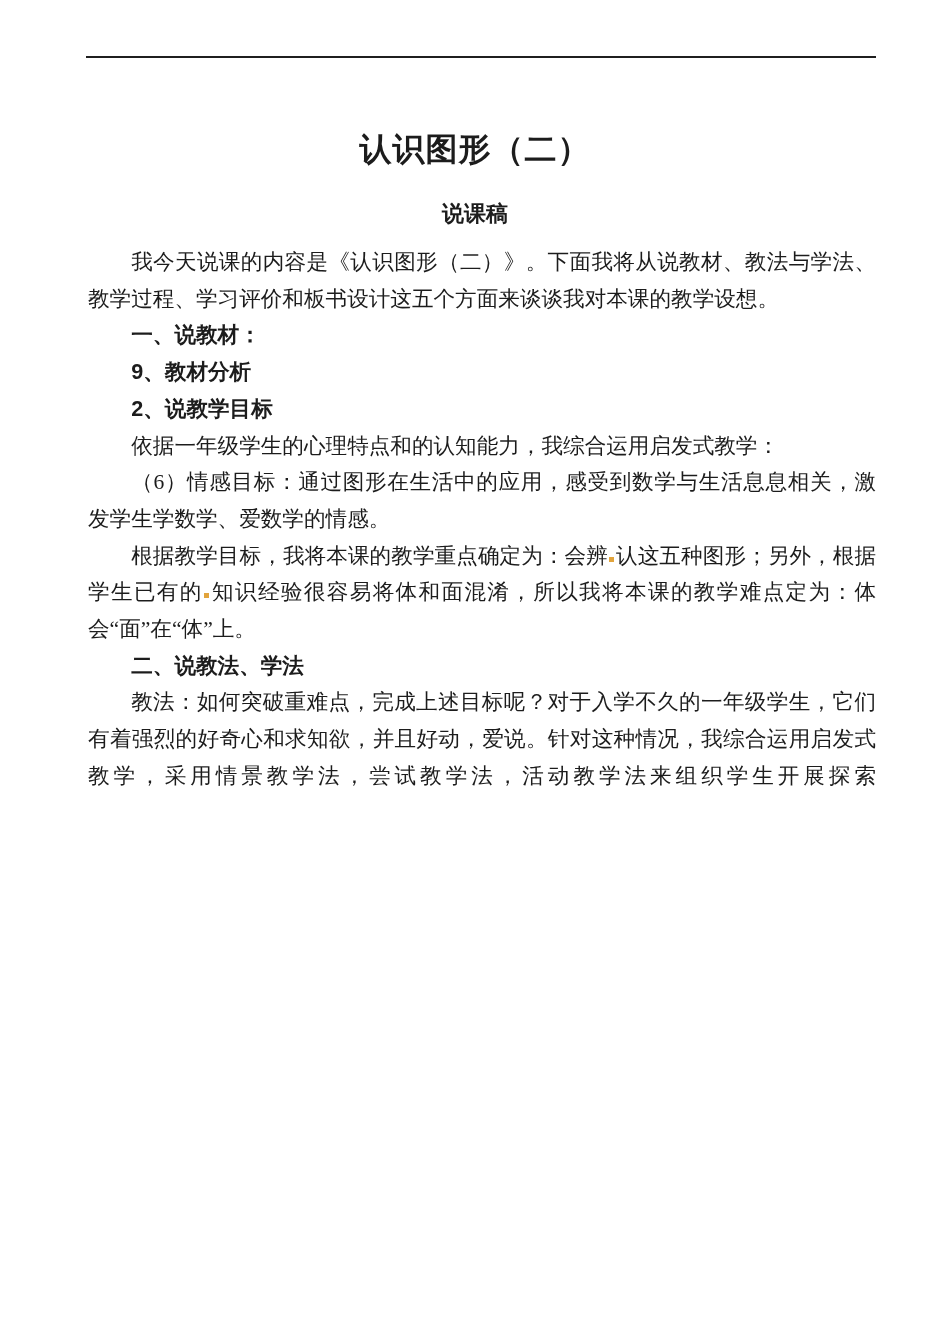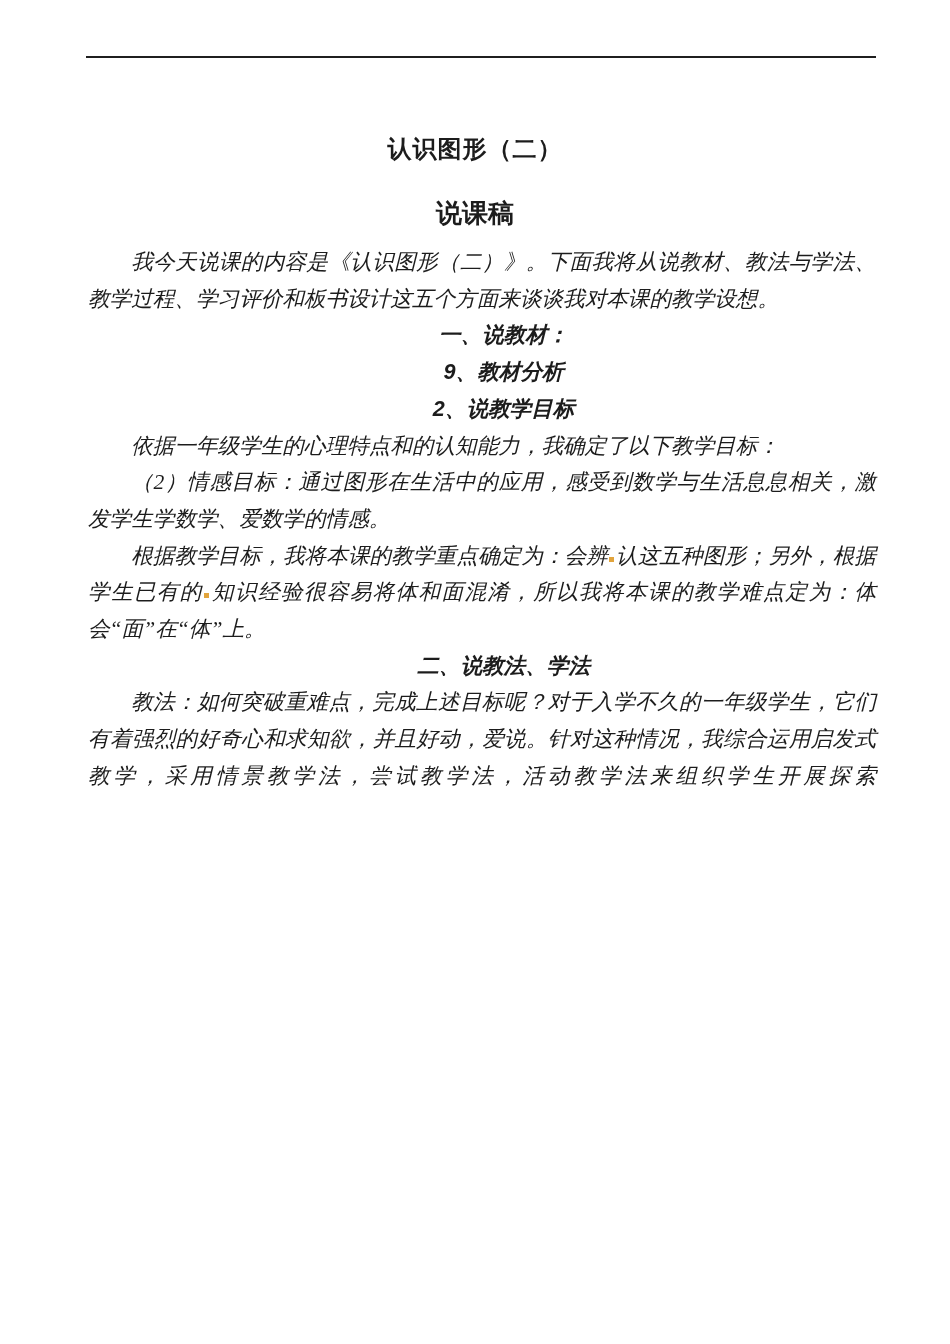--- a/index.html
+++ b/index.html
@@ -21,51 +21,50 @@
     top: 56px;
     left: 86px;
     width: 790px;
     height: 0;
     border-top: 2px solid #1f1f1f;
   }
   .doc-title {
     margin: 0;
     padding-top: 134px;
     text-align: center;
-    font-size: 24px;
+    font-size: 32px;
     line-height: 30px;
     font-weight: bold;
     letter-spacing: 1px;
     font-family: "Liberation Serif", "DejaVu Serif", serif;
   }
   .doc-subtitle {
     margin: 36px 0 0 0;
     text-align: center;
-    font-size: 26px;
+    font-size: 22px;
     line-height: 28px;
     font-weight: bold;
     font-family: "Liberation Serif", "DejaVu Serif", serif;
   }
   .doc-body {
     margin: 16px 74px 0 88px;
     width: 788px;
-    font-style: italic;
   }
   .doc-body p {
     margin: 0;
     font-size: 21.6px;
     line-height: 36.7px;
     text-align: justify;
     text-indent: 2em;
     word-break: break-all;
   }
   .doc-body p.heading {
     font-family: "Liberation Sans", "DejaVu Sans", sans-serif;
     font-weight: bold;
-    text-align: center;
+    text-align: left;
   }
   .doc-body p.justify-last {
     text-align-last: justify;
   }
   .marker-dot {
     display: inline-block;
     width: 5px;
     height: 5px;
     margin: 0 2px 0 1px;
     vertical-align: 1px;
@@ -76,19 +75,19 @@
 
 <div class="page" style="color: rgb(28, 28, 28); background: rgb(255, 255, 255);">
   <div class="header-rule" style="border-top-color: rgb(31, 31, 31);"></div>
   <h1 class="doc-title">认识图形（二）</h1>
   <h2 class="doc-subtitle">说课稿</h2>
   <div class="doc-body">
       <p class="body"><span>我今天说课的内容是《认识图形（二）》。下面我将从说教材、教法与学法、教学过程、学习评价和板书设计这五个方面来谈谈我对本课的教学设想。</span></p>
       <p class="heading"><span>一、说教材：</span></p>
       <p class="heading"><span>9、教材分析</span></p>
       <p class="heading"><span>2、说教学目标</span></p>
-      <p class="body"><span>依据一年级学生的心理特点和的认知能力，我确定了以下教学目标：</span></p>
-      <p class="body"><span>（2）情感目标：通过图形在生活中的应用，感受到数学与生活息息相关，激发学生学数学、爱数学的情感。</span></p>
+      <p class="body"><span>依据一年级学生的心理特点和的认知能力，我综合运用启发式教学：</span></p>
+      <p class="body"><span>（6）情感目标：通过图形在生活中的应用，感受到数学与生活息息相关，激发学生学数学、爱数学的情感。</span></p>
       <p class="body"><span>根据教学目标，我将本课的教学重点确定为：会辨</span><span class="marker-dot" style="background: rgb(226, 164, 60);"></span><span>认这五种图形；另外，根据学生已有的</span><span class="marker-dot" style="background: rgb(226, 164, 60);"></span><span>知识经验很容易将体和面混淆，所以我将本课的教学难点定为：体会“面”在“体”上。</span></p>
       <p class="heading"><span>二、说教法、学法</span></p>
       <p class="body justify-last"><span>教法：如何突破重难点，完成上述目标呢？对于入学不久的一年级学生，它们有着强烈的好奇心和求知欲，并且好动，爱说。针对这种情况，我综合运用启发式教学，采用情景教学法，尝试教学法，活动教学法来组织学生开展探索</span></p>
     </div>
 </div>
 
 </body></html>

